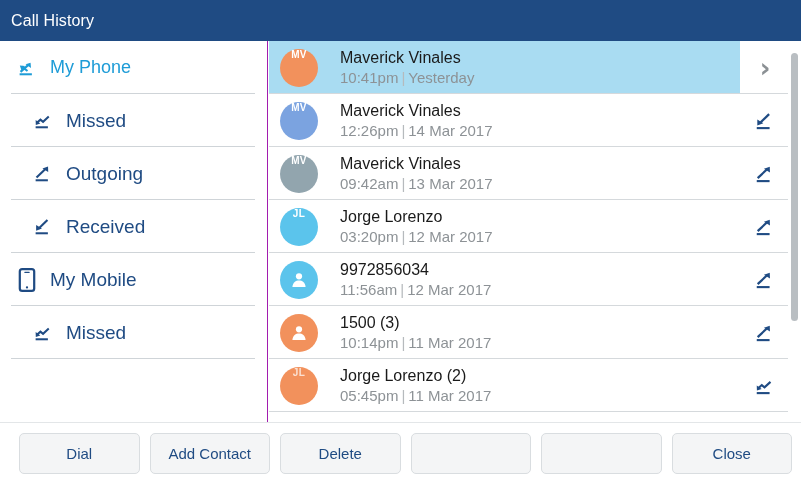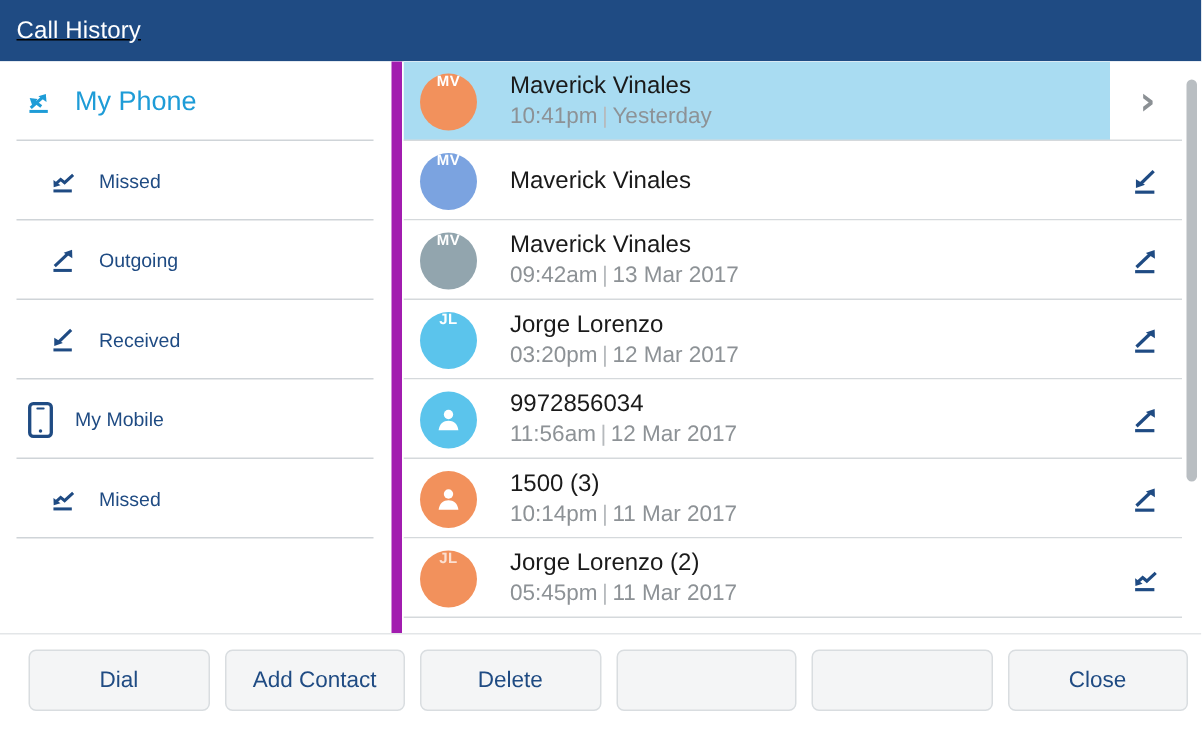--- a/index.html
+++ b/index.html
@@ -22,21 +22,20 @@
 
   
   .titlebar {
     position: absolute;
     left: 0; top: 0;
     width: 801px;
     height: 41px;
     background: #1f4b83;
     display: flex;
     align-items: center;
-    text-decoration: underline;
   }
   .titlebar-text {
     color: #ffffff;
     font-size: 16px;
     padding-left: 11px;
     letter-spacing: 0.1px;
   }
 
   
   .bodyarea {
@@ -47,21 +46,21 @@
     background: #ffffff;
   }
 
   
   .sidebar {
     position: absolute;
     left: 0; top: 0;
     width: 268px;
     height: 381px;
     background: #ffffff;
-    border-right: 7px solid #a21caf;
+    border-right: 1px solid #a21caf;
     box-sizing: border-box;
   }
   .nav-item {
     position: relative;
     height: 53px;
     display: flex;
     align-items: center;
     box-sizing: border-box;
   }
   .nav-item .sep {
@@ -76,21 +75,21 @@
     width: 26px;
     height: 22px;
     margin-left: 14px;
     display: flex;
     align-items: center;
     justify-content: center;
     flex: 0 0 auto;
   }
   .nav-icon.indent { margin-left: 30px; }
   .nav-label {
-    font-size: 13px;
+    font-size: 19px;
     margin-left: 10px;
     color: #1f4b83;
     white-space: nowrap;
   }
   .nav-label.accent { color: #1e9cd7; font-size: 18px; }
 
   
   .calllist {
     position: absolute;
     left: 269px; top: 0;
@@ -333,20 +332,21 @@
               </span>
             </div>
             <div class="rowsep"></div>
           </div>
           <div class="call-row">
             <div class="avatar" style="background: rgb(123, 163, 224);">
               <span>MV</span>
             </div>
             <div class="call-meta">
               <div class="call-name">Maverick Vinales</div>
+              <div class="call-time"><span>12:26pm</span><span class="bar">|</span><span>14 Mar 2017</span></div>
             </div>
             <div class="call-action">
               <span style="display: inline-flex; align-items: center; justify-content: center;">
                 <svg width="22" height="22" viewBox="0 0 24 24">
                   <path d="M16.5 4.5 L6.5 14.2" stroke="#1f4b83" stroke-width="2.4" fill="none"></path>
                   <path d="M3.6 16.8 L3.6 10.4 L10.2 14.4 Z" fill="#1f4b83"></path>
                   <rect x="3" y="18.6" width="14" height="2.3" fill="#1f4b83"></rect>
                 </svg>
               </span>
             </div>

